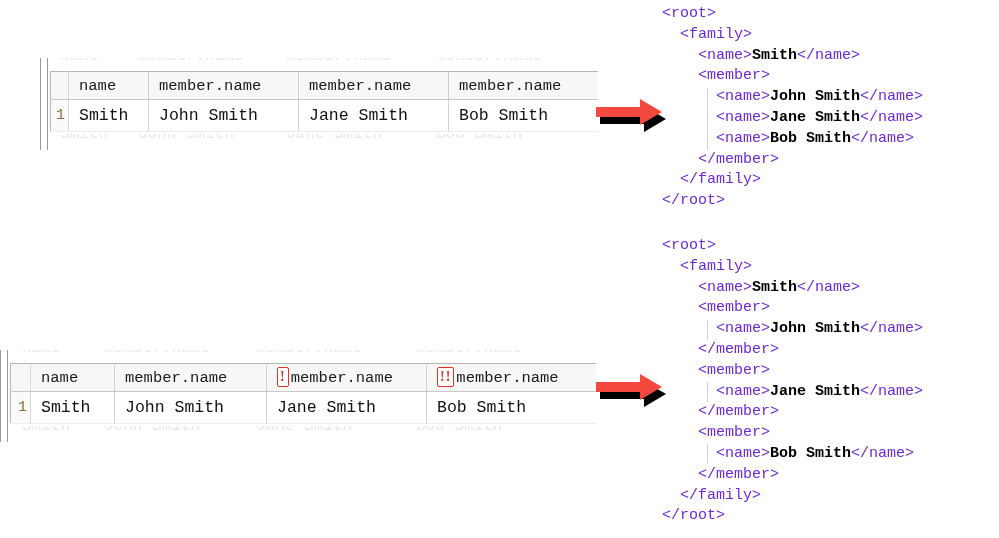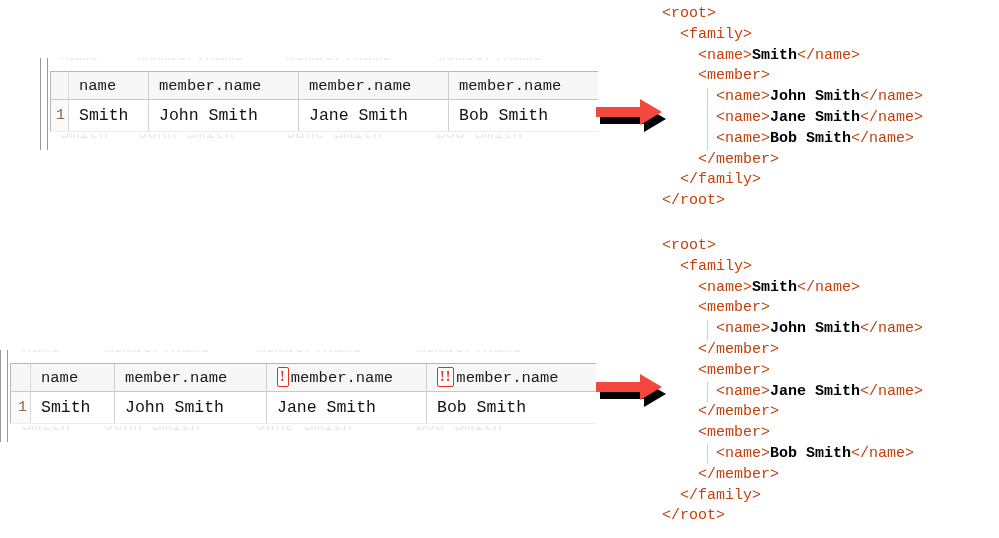--- a/index.html
+++ b/index.html
@@ -140,21 +140,21 @@
   
   .xml-panel {
     position: absolute;
     font-family: "Liberation Mono", "DejaVu Sans Mono", monospace;
     font-size: 15px;
     line-height: 20.8px;
     white-space: pre;
     color: #3333cc;
   }
   .xml-line { position: relative; height: 20.8px; }
-  .tag { color: #c2410c; text-align: center; }
+  .tag { color: #6d28d9; text-align: center; }
   .val { color: #000000; font-weight: bold; }
   .guide {
     position: absolute;
     width: 1px;
     background: #cfcfcf;
   }
 </style>
 </head>
 <body>
 

